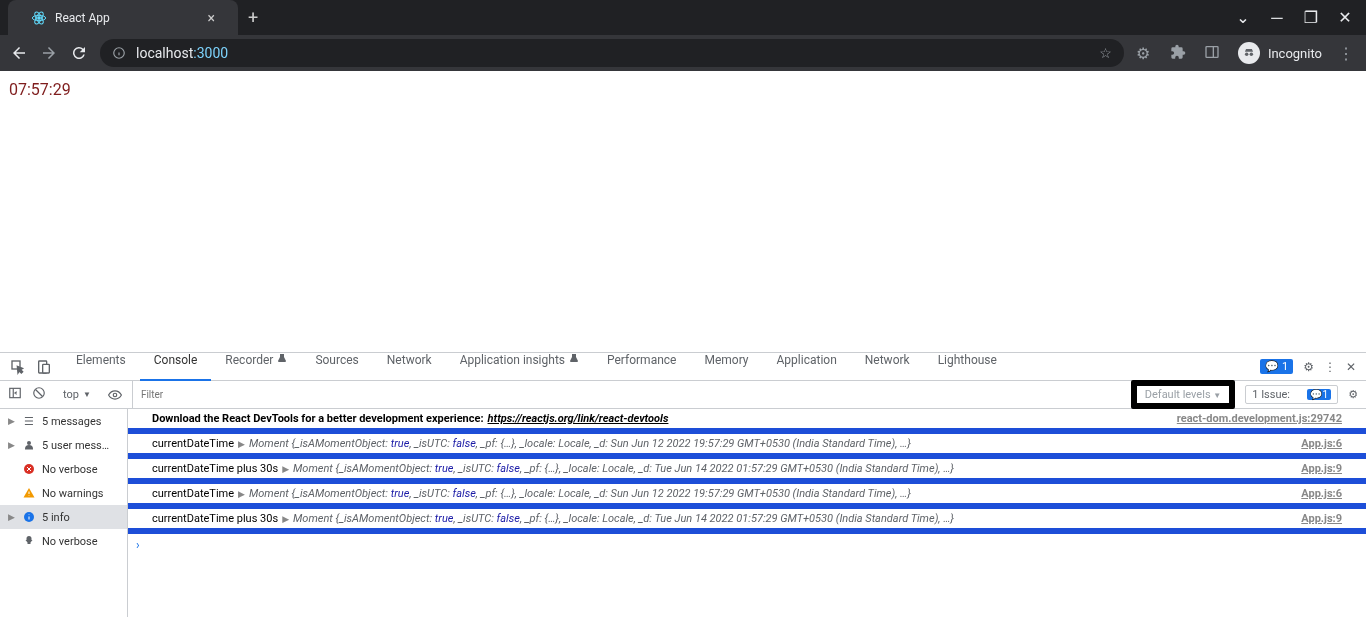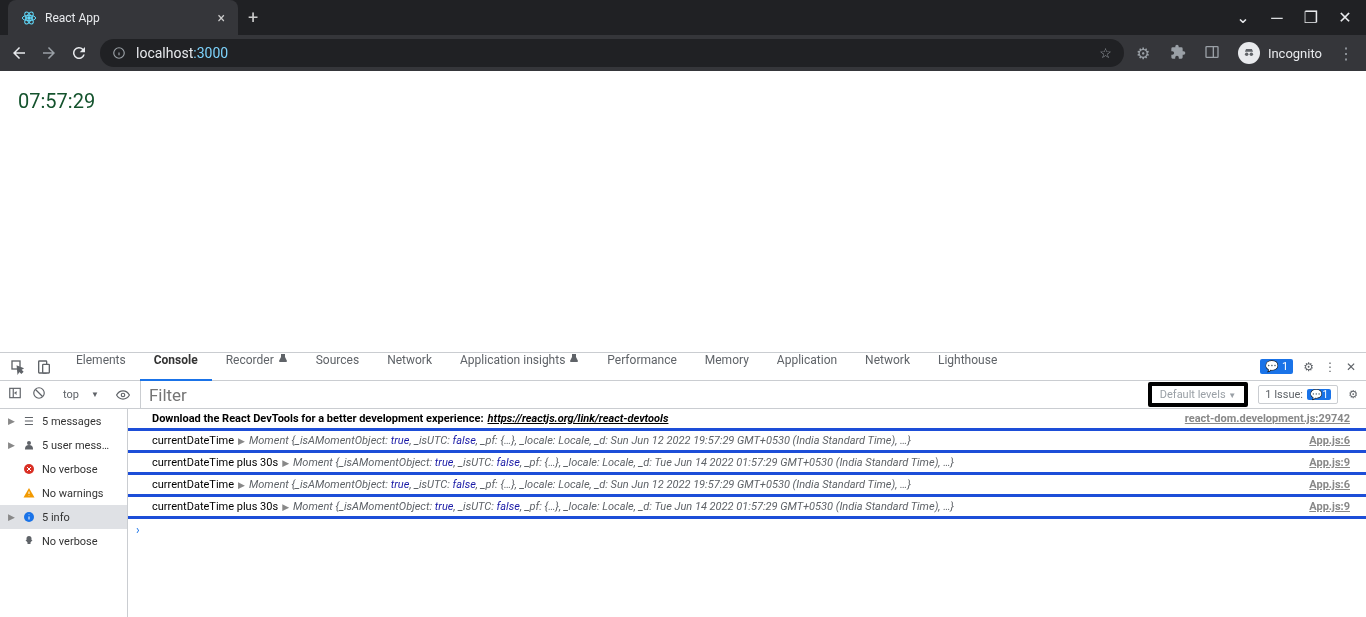--- a/index.html
+++ b/index.html
@@ -1,76 +1,76 @@
 <!DOCTYPE html>
 <html><head>
 <meta charset="utf-8">
 <style>
 * { margin: 0; padding: 0; box-sizing: border-box; font-family: -apple-system, BlinkMacSystemFont, "Segoe UI", Roboto, sans-serif; }
 body { width: 1366px; height: 617px; overflow: hidden; background: #fff; display: flex; flex-direction: column; }
 
 
 .browser-top { background: #202124; height: 35px; display: flex; align-items: center; color: #e8eaed; }
-.tab { background: #35363a; height: 35px; display: flex; align-items: center; padding: 0 13px; border-radius: 8px 8px 0 0; margin-left: 8px; min-width: 230px; gap: 8px; }
+.tab { background: #35363a; height: 35px; display: flex; align-items: center; padding: 0 23px; border-radius: 8px 8px 0 0; margin-left: 8px; min-width: 230px; gap: 8px; }
 .react-logo { width: 16px; height: 16px; color: #61dafb; }
 .tab-title { font-size: 12px; flex: 1; }
 .tab-close { font-size: 14px; cursor: pointer; color: #ccc; }
 .new-tab { margin-left: 10px; font-size: 18px; color: #ccc; cursor: pointer; }
 .win-controls { margin-left: auto; display: flex; gap: 20px; padding-right: 14px; }
 .win-btn { width: 14px; height: 14px; color: #e8eaed; cursor: pointer; display: flex; align-items: center; justify-content: center; }
 
 .addr-bar { background: #35363a; height: 36px; display: flex; align-items: center; padding: 0 10px; gap: 12px; color: #e8eaed; }
 .nav-btn { width: 18px; height: 18px; cursor: pointer; color: #9aa0a6; display: flex; align-items: center; justify-content: center; }
 .nav-btn.active { color: #e8eaed; }
 .url-box { flex: 1; background: #202124; border-radius: 16px; height: 28px; display: flex; align-items: center; padding: 0 12px; gap: 10px; font-size: 14px; }
 .url-host { color: #e8eaed; }
 .url-port { color: #7dd3fc; }
 .star-icon { color: #9aa0a6; margin-left: auto; }
 .ext-icons { display: flex; gap: 16px; align-items: center; }
 .ext-icon { width: 18px; height: 18px; color: #9aa0a6; }
 .incognito-badge { display: flex; align-items: center; gap: 8px; font-size: 13px; }
 .inc-circle { width: 22px; height: 22px; background: #e8eaed; border-radius: 50%; display: flex; align-items: center; justify-content: center; }
 
 
-.page { background: #fff; flex: 1; padding: 18px; font-size: 20px; color: #14532d; }
+.page { background: #fff; flex: 1; padding: 9px; font-size: 16px; color: #7f1d1d; }
 
 
 .devtools { border-top: 1px solid #cacdd1; display: flex; flex-direction: column; background: #fff; height: 265px; }
 .dt-tabs { height: 28px; border-bottom: 1px solid #cacdd1; display: flex; align-items: center; font-size: 12px; color: #5f6368; }
 .dt-left-icons { display: flex; gap: 10px; padding: 0 10px; }
 .dt-icon { width: 16px; height: 16px; }
 .dt-tab { padding: 0 14px; height: 28px; display: flex; align-items: flex-start; cursor: pointer; gap: 4px; }
-.dt-tab.active { color: #333; border-bottom: 2px solid #1a73e8; font-weight: bold; }
+.dt-tab.active { color: #333; border-bottom: 2px solid #1a73e8; }
 .dt-right { margin-left: auto; display: flex; align-items: center; gap: 10px; padding-right: 10px; }
 .feedback-btn { background: #1a73e8; color: #fff; border-radius: 2px; padding: 1px 5px; font-size: 11px; display: flex; align-items: center; gap: 3px; }
 
 .console-toolbar { height: 28px; border-bottom: 1px solid #cacdd1; display: flex; align-items: center; font-size: 11px; color: #5f6368; padding: 0 8px; gap: 10px; }
-.ctx-select { display: flex; align-items: center; gap: 12px; padding: 2px 6px; border: 1px solid transparent; }
+.ctx-select { display: flex; align-items: center; gap: 4px; padding: 2px 6px; border: 1px solid transparent; }
 .eye { width: 14px; height: 14px; }
 .filter-box { flex: 1; border-left: 1px solid #cacdd1; height: 100%; display: flex; align-items: center; padding: 0 8px; }
-.filter-input { border: none; outline: none; font-size: 17px; width: 100%; }
-.levels { border: 4px solid #000000; padding: 2px 8px; border-radius: 2px; color: #9aa0a6; }
-.issues-box { border: 1px solid #cacdd1; padding: 2px 6px; border-radius: 2px; display: flex; align-items: center; gap: 4px; }
+.filter-input { border: none; outline: none; font-size: 10px; width: 100%; }
+.levels { border: 6px solid #000000; padding: 2px 8px; border-radius: 2px; color: #9aa0a6; }
+.issues-box { border: 1px solid #cacdd1; padding: 2px 6px; border-radius: 2px; display: flex; align-items: center; gap: 17px; }
 .blue-chip { background: #1a73e8; color: #fff; border-radius: 2px; padding: 0 3px; font-size: 10px; }
 
 .dt-body { flex: 1; display: flex; overflow: hidden; }
 .sidebar { width: 128px; border-right: 1px solid #cacdd1; font-size: 11px; color: #333; }
 .sb-row { display: flex; align-items: center; gap: 6px; padding: 5px 8px; cursor: pointer; }
 .sb-row.sel { background: #dfe1e5; }
 .sb-caret { width: 8px; color: #888; font-size: 9px; }
 .sb-icon { width: 14px; height: 14px; display: flex; align-items: center; justify-content: center; }
 .ic-list { color: #5f6368; }
 .ic-user { color: #5f6368; }
 .ic-err { color: #d93025; }
 .ic-warn { color: #f29900; }
 .ic-info { color: #1a73e8; }
 .ic-verb { color: #5f6368; }
 
 .console-out { flex: 1; font-family: Menlo, Consolas, monospace; font-size: 11px; overflow-y: auto; }
-.msg-row { border-bottom: 3px solid #1d4ed8; padding: 3px 16px 3px 24px; display: flex; align-items: flex-start; gap: 6px; position: relative; }
+.msg-row { border-bottom: 6px solid #1d4ed8; padding: 3px 24px 3px 24px; display: flex; align-items: flex-start; gap: 6px; position: relative; }
 .msg-row .src { margin-left: auto; color: #888; text-decoration: underline; white-space: nowrap; padding-left: 12px; font-weight: bold; }
 .msg-main { display: flex; flex-wrap: wrap; align-items: center; gap: 4px; }
 .bold { font-weight: bold; }
 .link { text-decoration: underline; font-style: italic; }
 .tri { color: #888; font-size: 9px; }
 .kw-true { color: #1a1aa6; }
 .kw-false { color: #1a1aa6; font-style: italic; }
 .cls { font-style: italic; }
 .obj { color: #5f6368; font-style: italic; }
 .prompt-row { padding: 4px 8px; color: #1a73e8; font-size: 12px; }

